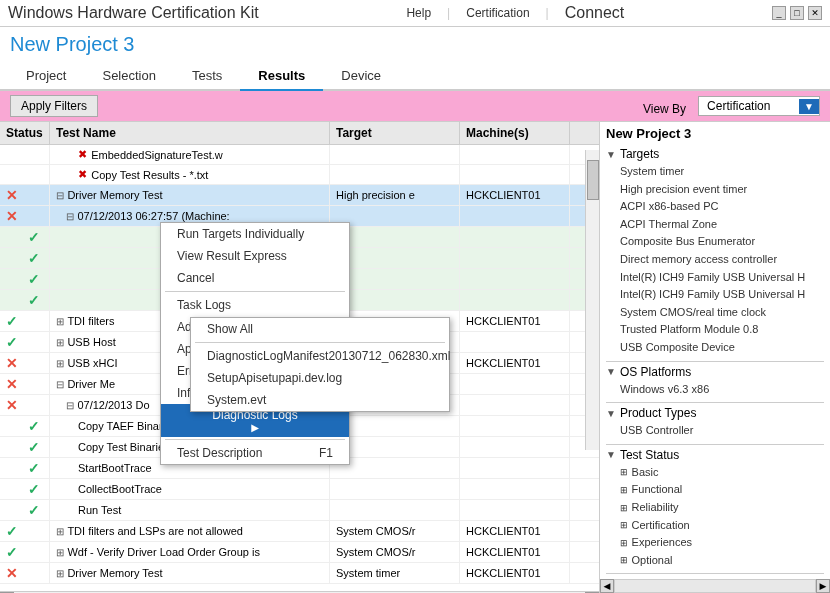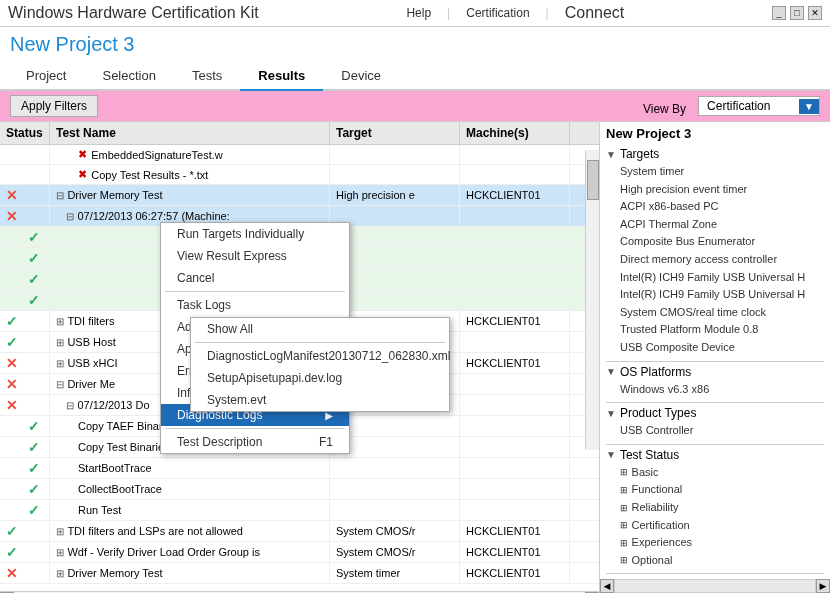--- a/index.html
+++ b/index.html
@@ -51,21 +51,21 @@
     
     .right-panel { width: 230px; background: #fff; overflow-y: auto; padding: 4px 6px; font-size: 11px; }
     .right-panel-title { font-weight: bold; font-size: 13px; margin-bottom: 6px; color: #000; }
     .tree-section { margin-bottom: 4px; }
     .tree-section-header { display: flex; align-items: center; gap: 4px; font-size: 12px; margin-bottom: 2px; }
     .tree-section-header .expand { color: #555; font-size: 10px; }
     .tree-item { padding-left: 14px; line-height: 1.6; color: #333; font-size: 11px; }
     .check-icon { color: #27ae60; font-weight: bold; }
     .context-menu { position: absolute; top: 100px; left: 160px; background: #fff; border: 1px solid #aaa; box-shadow: 2px 2px 6px rgba(0,0,0,0.3); z-index: 20; width: 190px; }
     .menu-item { padding: 4px 16px; cursor: pointer; font-size: 12px; color: #333; display: flex; align-items: center; justify-content: space-between; }
-    .menu-item:hover, .menu-item.highlighted { background: #1e6bb8; color: white; }
+    .menu-item:hover, .menu-item.highlighted { background: #1e6bb8; color: white; flex-direction: column; }
     .menu-arrow { font-size: 10px; }
 
     
     .submenu { position: absolute; left: 190px; top: 195px; background: #fff; border: 1px solid #aaa; box-shadow: 2px 2px 6px rgba(0,0,0,0.3); z-index: 30; width: 260px; }
     .submenu-item { padding: 4px 16px; cursor: pointer; font-size: 12px; color: #333; }
 
     .divider { border: none; border-top: 1px solid #ccc; margin: 2px 4px; }
 
     .scrollbar-v { position: absolute; right: 0; top: 28px; width: 14px; height: 300px; background: #f0f0f0; border-left: 1px solid #ccc; }
     .scrollbar-thumb { width: 12px; height: 40px; background: #ccc; border: 1px solid #999; position: absolute; top: 10px; left: 1px; }

